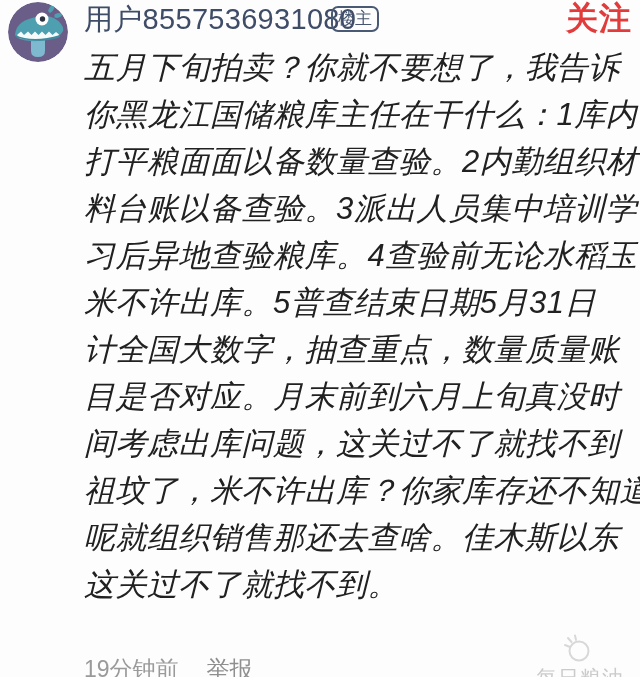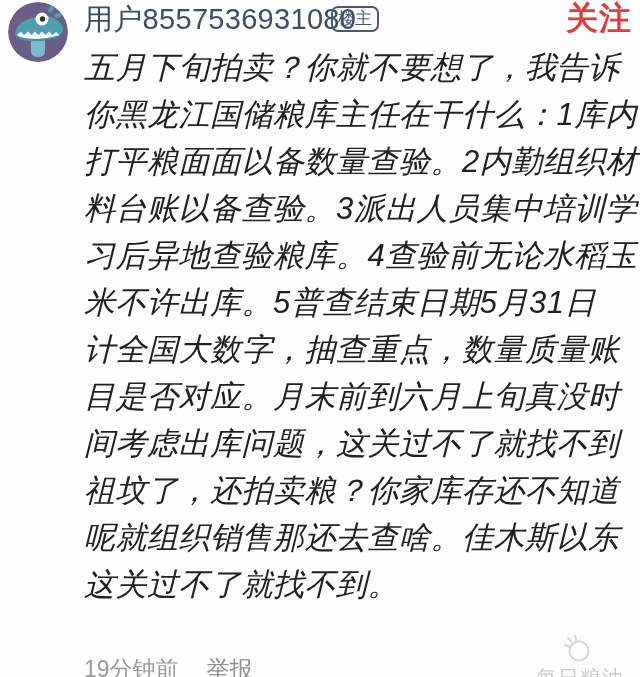--- a/index.html
+++ b/index.html
@@ -107,21 +107,21 @@
 <div class="post-text">
   <div class="post-line">五月下旬拍卖？你就不要想了，我告诉</div>
   <div class="post-line">你黑龙江国储粮库主任在干什么：1库内</div>
   <div class="post-line">打平粮面面以备数量查验。2内勤组织材</div>
   <div class="post-line">料台账以备查验。3派出人员集中培训学</div>
   <div class="post-line">习后异地查验粮库。4查验前无论水稻玉</div>
   <div class="post-line">米不许出库。5普查结束日期5月31日</div>
   <div class="post-line">计全国大数字，抽查重点，数量质量账</div>
   <div class="post-line">目是否对应。月末前到六月上旬真没时</div>
   <div class="post-line">间考虑出库问题，这关过不了就找不到</div>
-  <div class="post-line">祖坟了，还拍卖粮？你家库存还不知道</div>
+  <div class="post-line">祖坟了，米不许出库？你家库存还不知道</div>
   <div class="post-line">呢就组织销售那还去查啥。佳木斯以东</div>
   <div class="post-line">这关过不了就找不到。</div>
 </div>
 
 <div class="meta-row">
   <span class="meta-time">19分钟前</span>
   <span class="meta-report">举报</span>
 </div>
 
 <div class="watermark">

